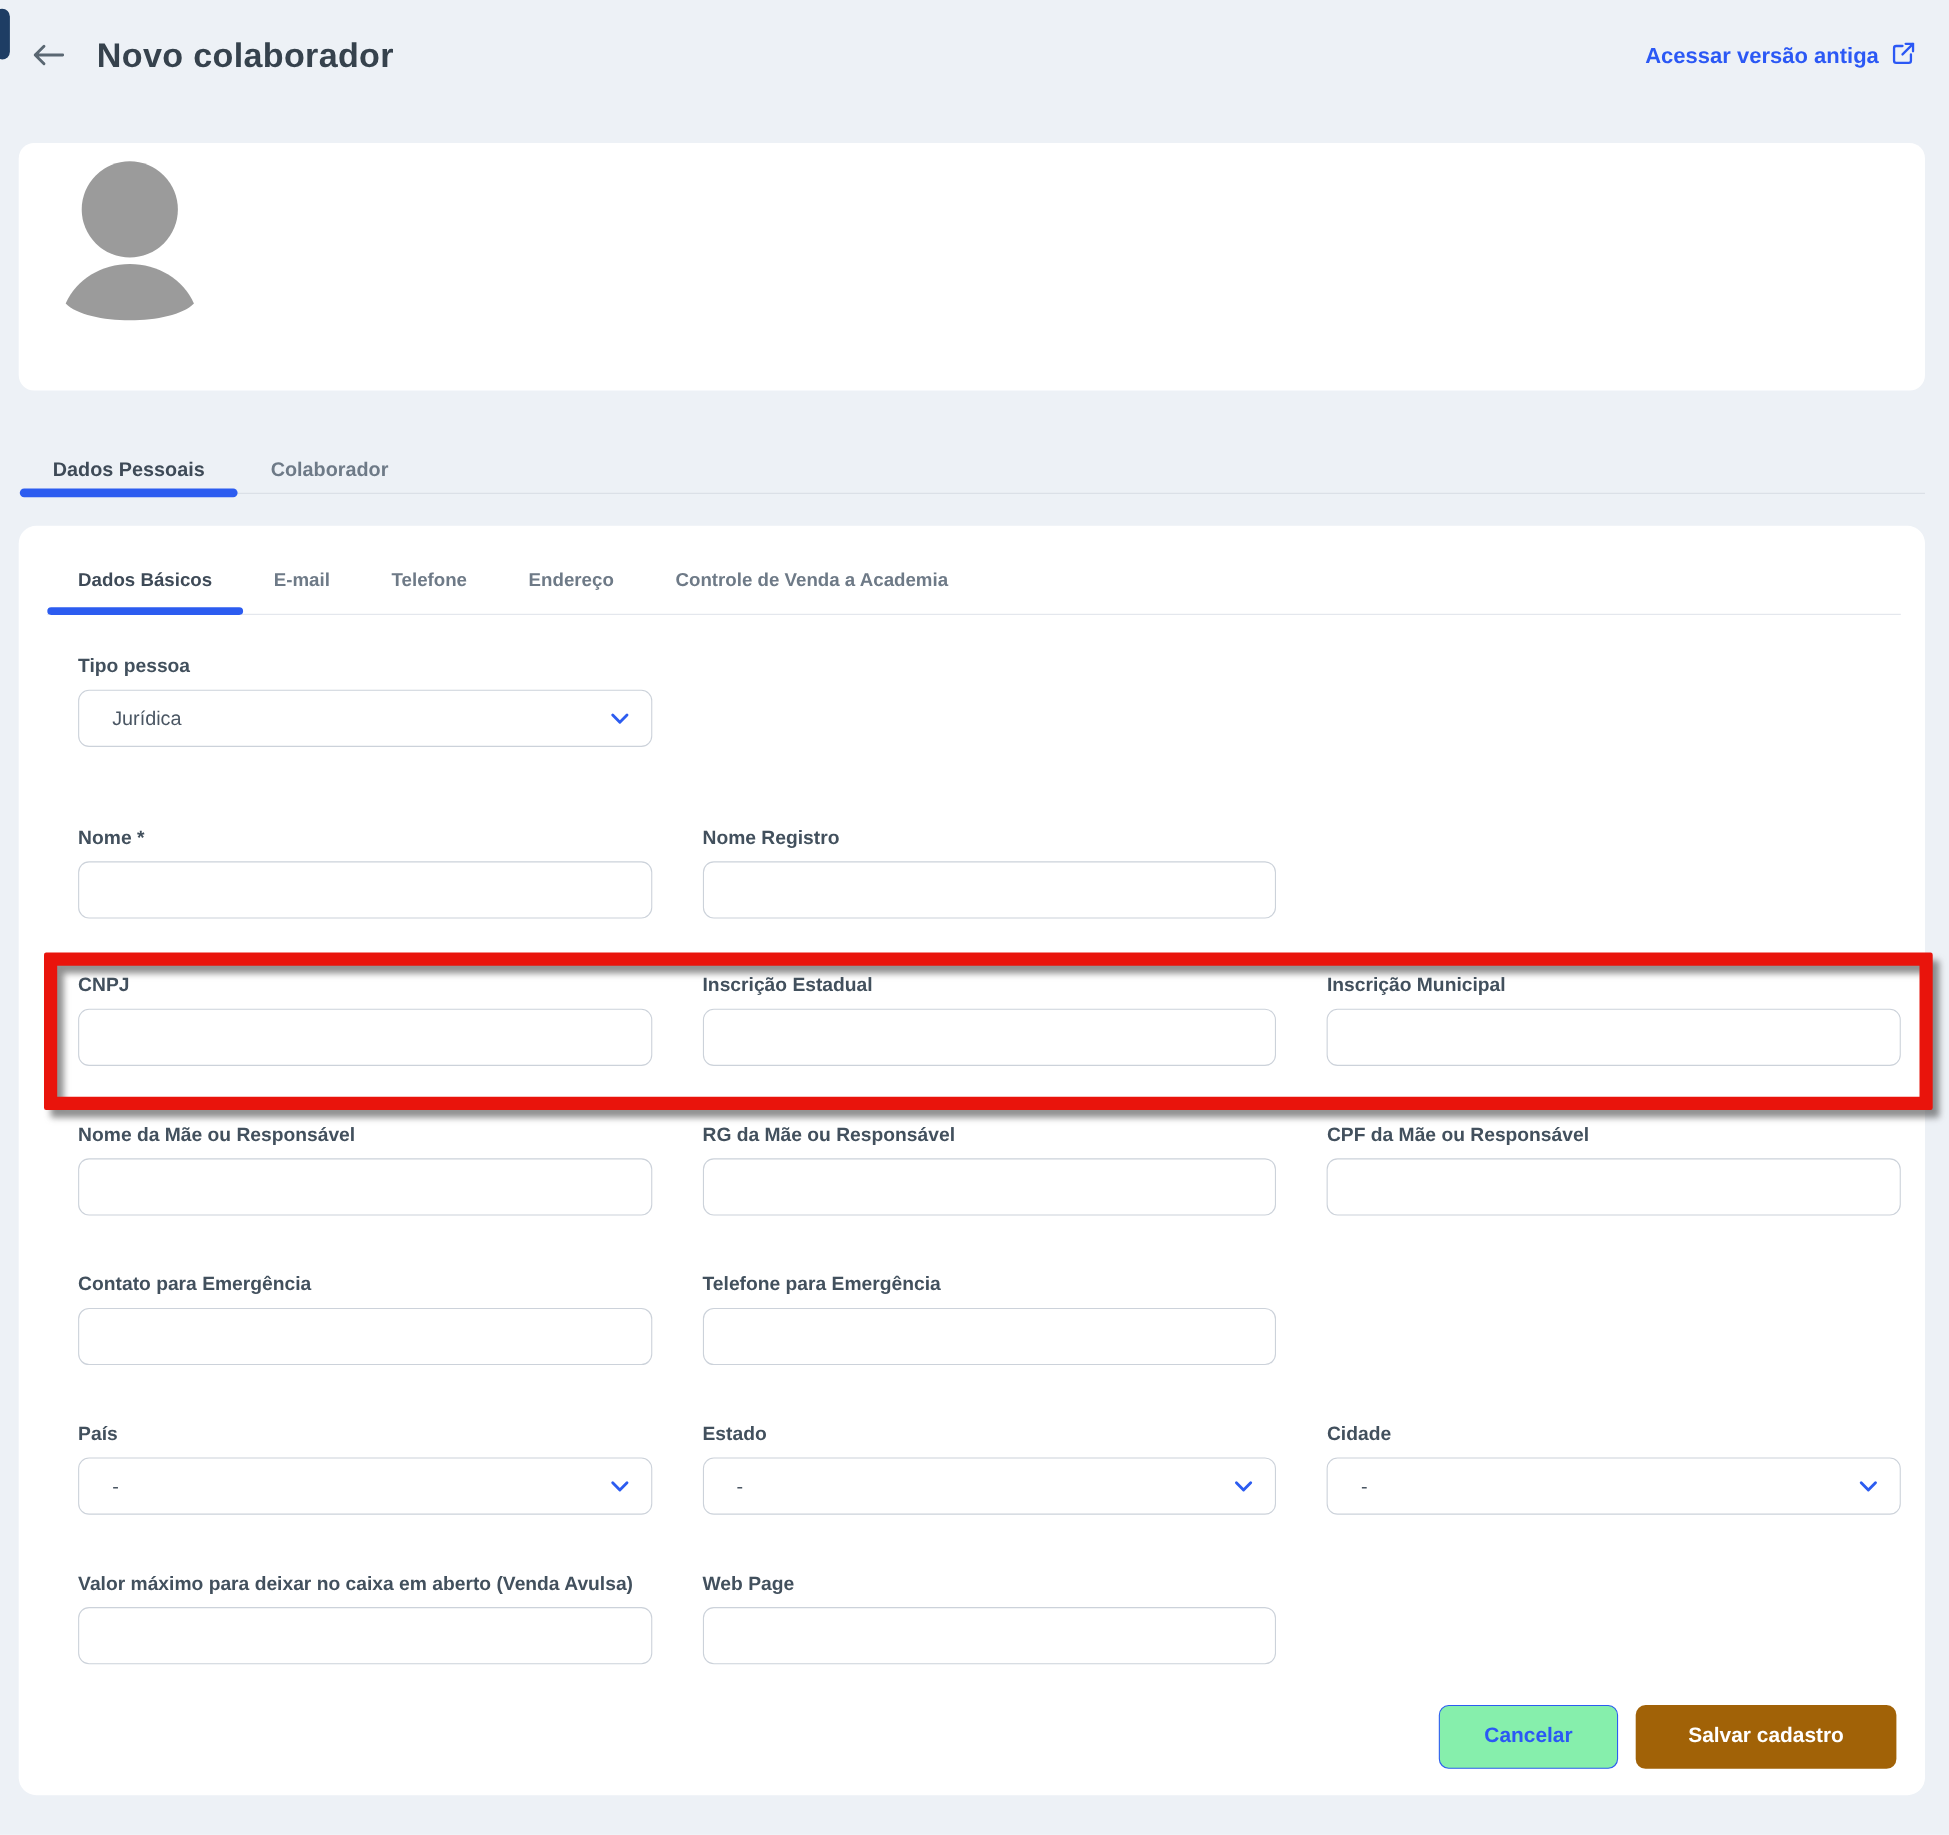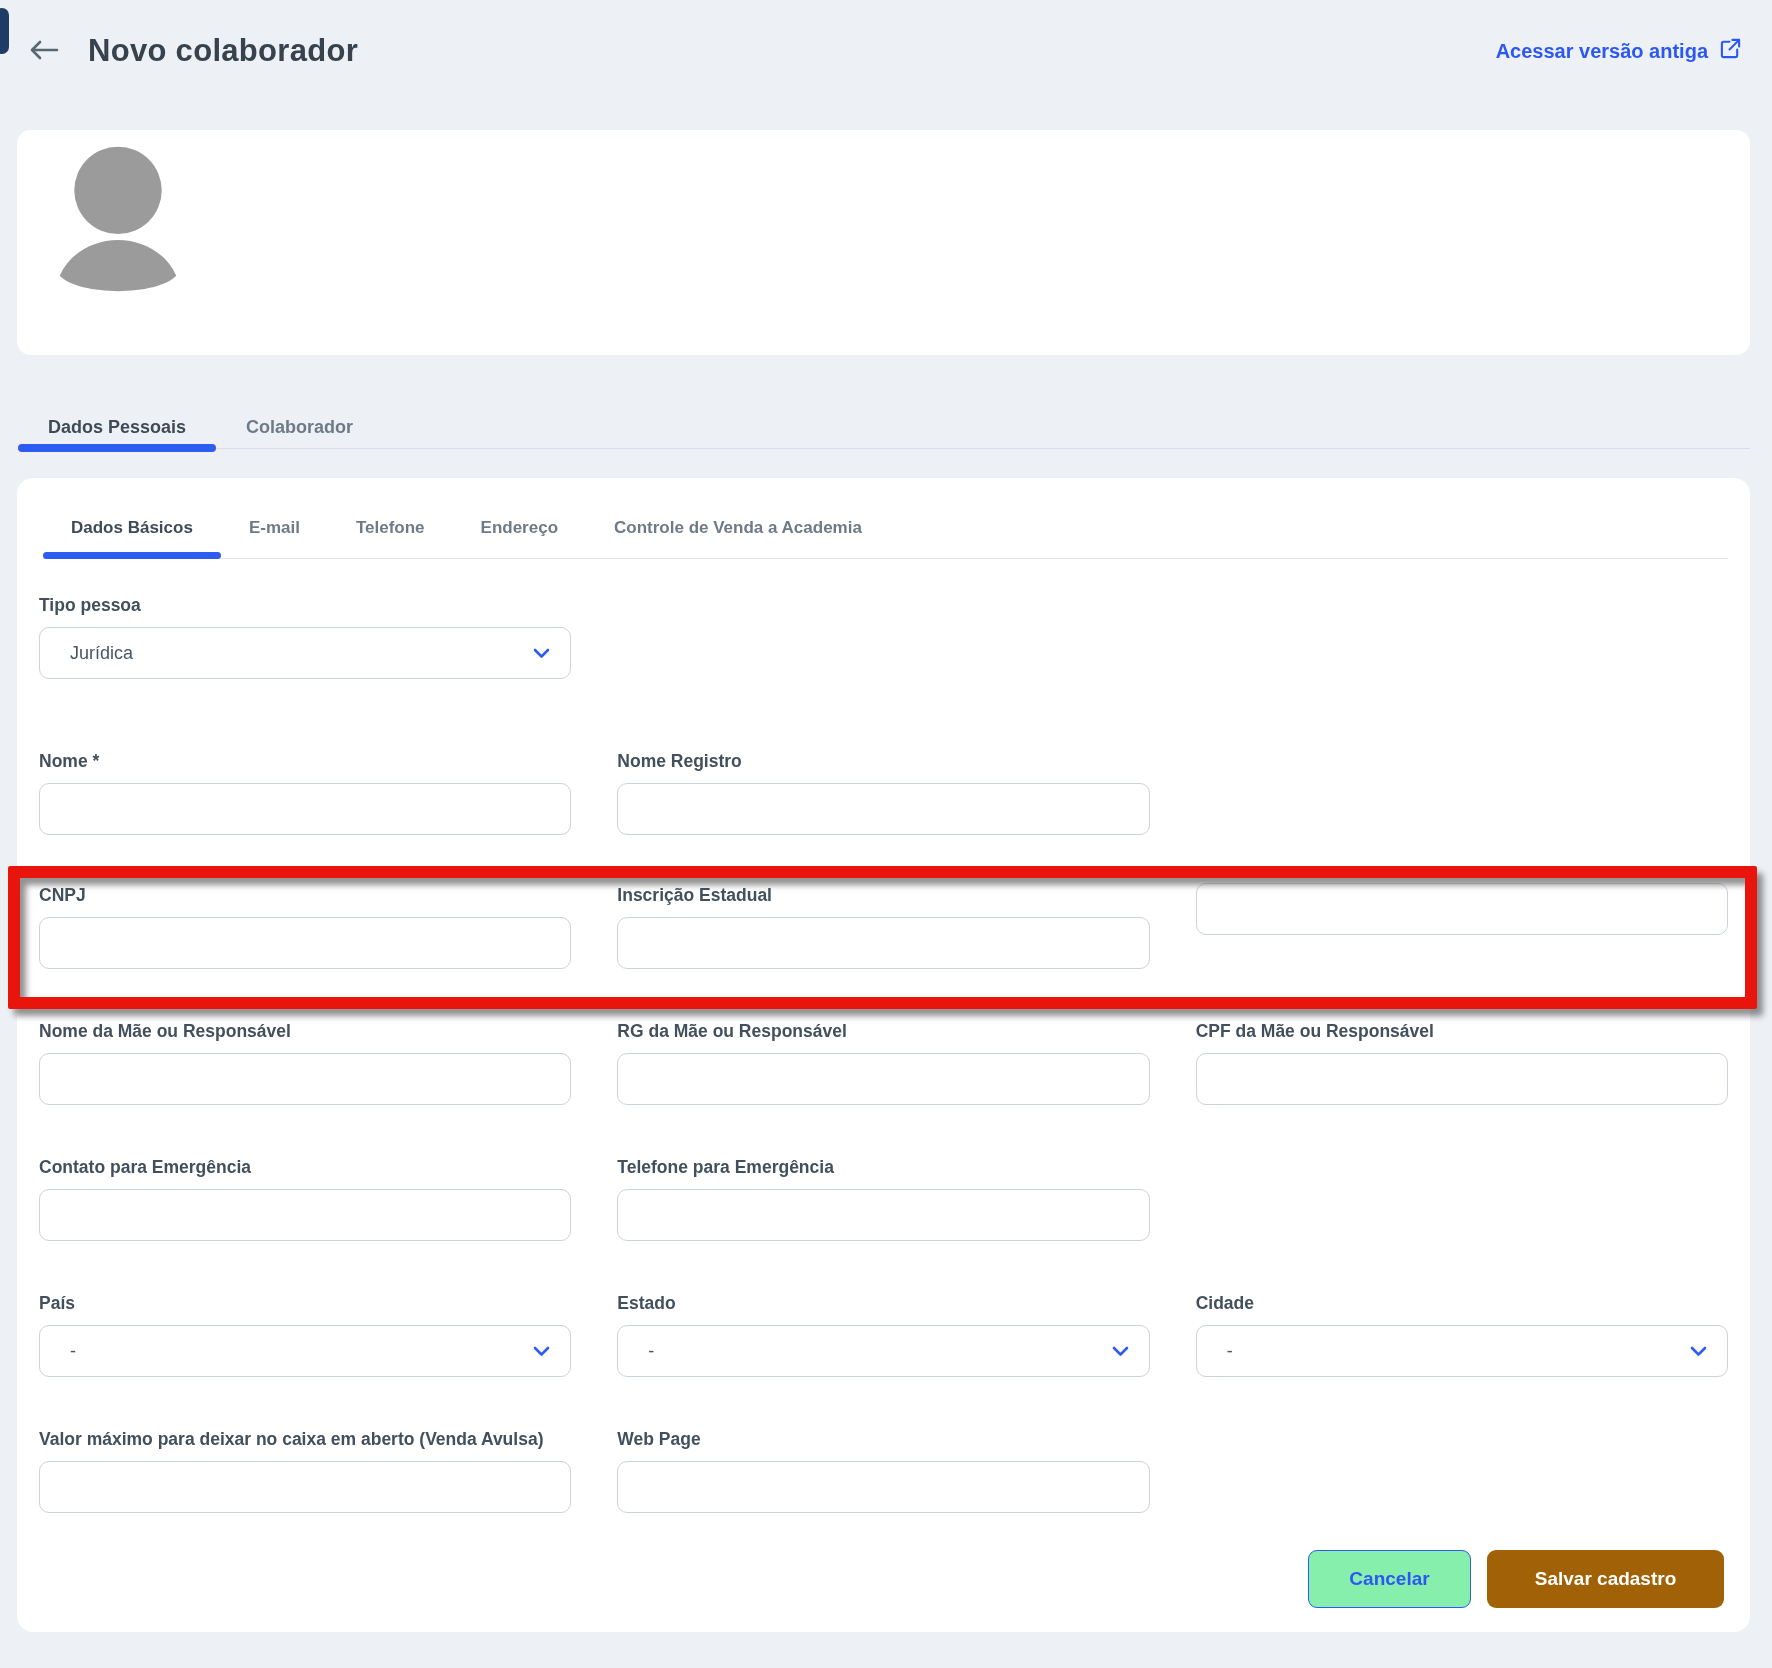--- a/index.html
+++ b/index.html
@@ -33,21 +33,21 @@
   
   .main-card { position:absolute; top:478px; left:17px; right:22px; bottom:36px; background:#fff; border-radius:16px; padding:0 22px; }
 
   .subtabs { margin-left:4px; padding-top:24px; display:flex; border-bottom:1px solid #e1e5eb; position:relative; }
   .subtab { padding:16px 28px 20px; font-size:17px; font-weight:700; color:#6e7a87; position:relative; cursor:pointer; white-space:nowrap; }
   .subtab.active { color:#3e4a57; }
   .subtab.active::after { content:""; position:absolute; left:0; right:0; bottom:-1px; height:7px; border-radius:6px; background:#2c5cf0; }
 
   
   .form { margin-top:34px; }
-  .form-row { display:grid; grid-template-columns:repeat(3,1fr); column-gap:46px; }
+  .form-row { display:grid; grid-template-columns:repeat(3,1fr); column-gap:46px;margin-left:32px; }
   .col1 { grid-column:1; } .col2 { grid-column:2; } .col3 { grid-column:3; }
   .field label { display:block; font-size:17.5px; font-weight:700; color:#42505d; line-height:25px; margin-bottom:9px; }
   .text-input, .select {
     width:100%; height:52px; background:#fff;
     border:1px solid #ccd2da; border-radius:10px;
   }
   .text-input { padding:0 18px; font-size:17px; color:#42505d; outline:none; font-family:"Liberation Sans",sans-serif; }
   .select { display:flex; align-items:center; justify-content:space-between; padding:0 20px 0 30px; font-size:18px; color:#4a5663; cursor:pointer; }
 
   .row-tipo  { margin-bottom:70px; }
@@ -166,20 +166,21 @@
       <div class="highlight-box"></div>
       <div class="field col1">
         <label>CNPJ</label>
         <input class="text-input" value="" style="">
       </div>
       <div class="field col2">
         <label>Inscrição Estadual</label>
         <input class="text-input" value="" style="">
       </div>
       <div class="field col3">
+        <label>Inscrição Municipal</label>
         <input class="text-input" value="" style="">
       </div>
     </div>
 
     <div class="form-row row-mae">
       <div class="field col1">
         <label>Nome da Mãe ou Responsável</label>
         <input class="text-input" value="" style="">
       </div>
       <div class="field col2">

